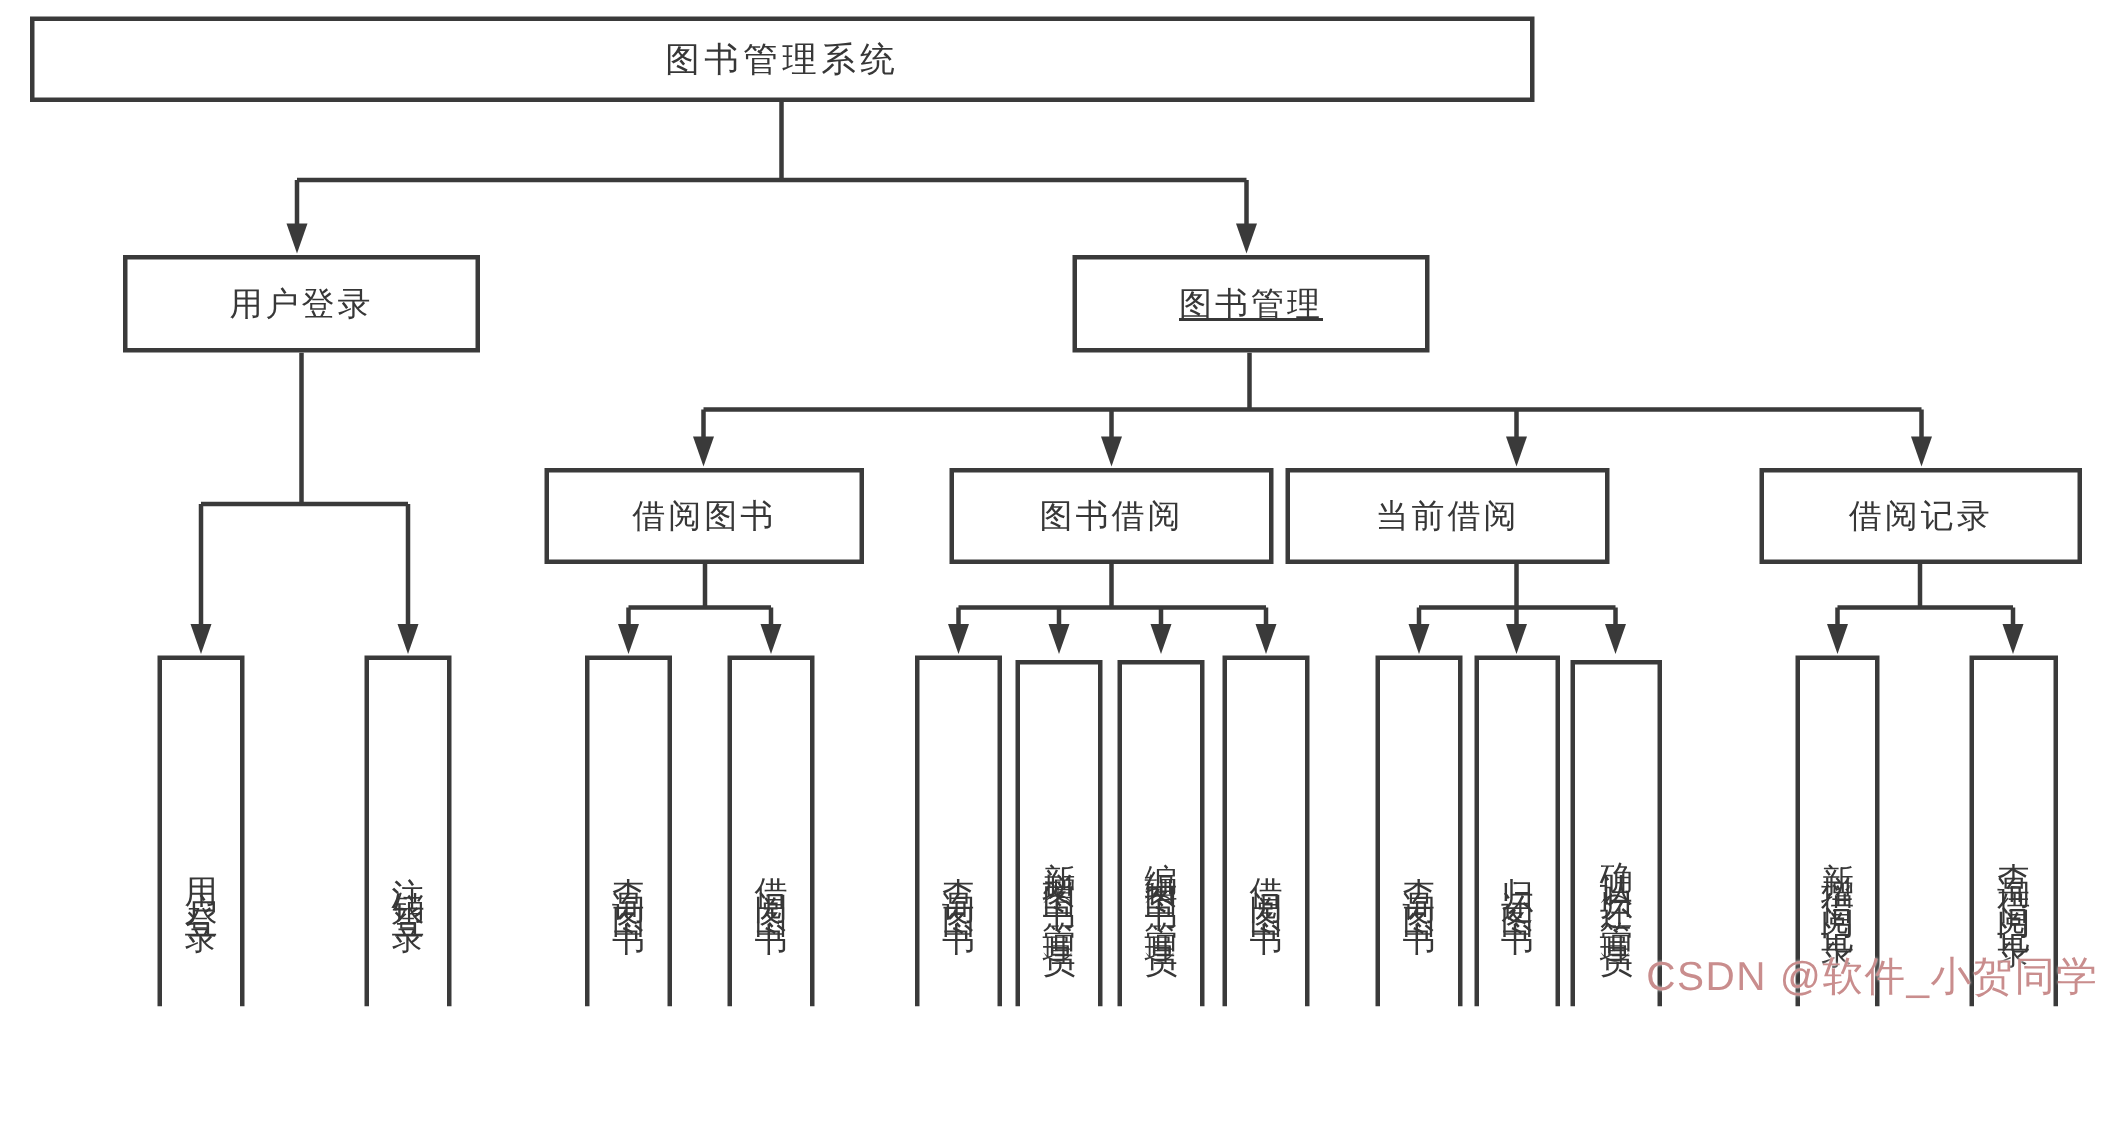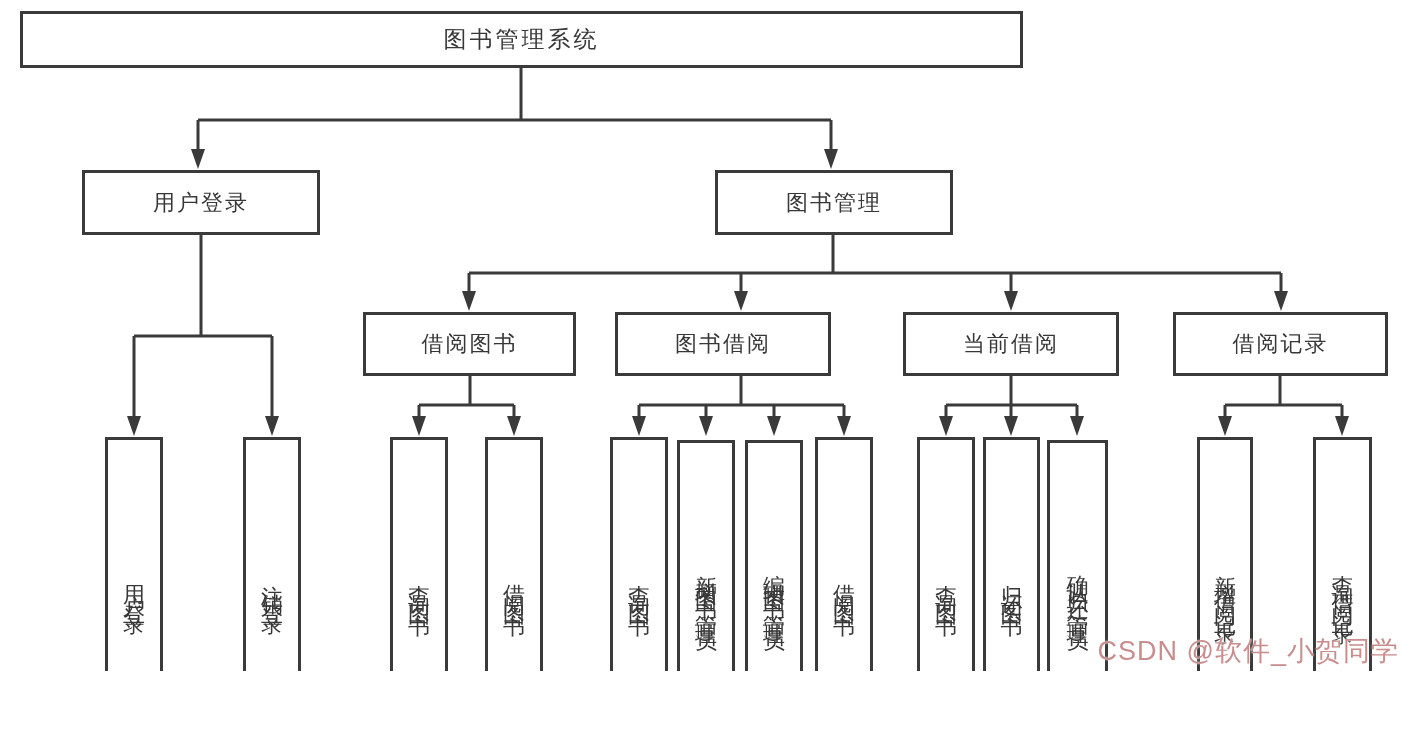--- a/index.html
+++ b/index.html
@@ -117,25 +117,25 @@
     <polygon points="939,416 953,416 946,436"></polygon>
     <polygon points="1004,416 1018,416 1011,436"></polygon>
     <polygon points="1070,416 1084,416 1077,436"></polygon>
     <polygon points="1218,416 1232,416 1225,436"></polygon>
     <polygon points="1335,416 1349,416 1342,436"></polygon>
   </svg>
 
   <div class="node rootnode" style="left:20px; top:11px; width:1003px; height:57px;">图书管理系统</div>
 
   <div class="node hnode" style="left:82px; top:170px; width:238px; height:65px;">用户登录</div>
-  <div class="node hnode" style="left:715px; top:170px; width:238px; height:65px;">图书管理</div>
+  <div class="node hnode" style="left:715px; top:170px; width:238px; height:65px;text-decoration:underline;">图书管理</div>
 
   <div class="node hnode" style="left:363px; top:312px; width:213px; height:64px;">借阅图书</div>
-  <div class="node hnode" style="left:615px; top:312px; width:216px; height:64px;text-align:center;">图书借阅</div>
-  <div class="node hnode" style="left:903px; top:312px; width:216px; height:64px;">当前借阅</div>
+  <div class="node hnode" style="left:633px; top:312px; width:216px; height:64px;text-align:center;">图书借阅</div>
+  <div class="node hnode" style="left:857px; top:312px; width:216px; height:64px;">当前借阅</div>
   <div class="node hnode" style="left:1173px; top:312px; width:215px; height:64px;">借阅记录</div>
 
   <div class="node leaf" style="left:105px; top:437px; width:58px; height:300px;">用户登录</div>
   <div class="node leaf" style="left:243px; top:437px; width:58px; height:300px;">注销登录</div>
 
   <div class="node leaf" style="left:390px; top:437px; width:58px; height:300px;">查询图书</div>
   <div class="node leaf" style="left:485px; top:437px; width:58px; height:300px;">借阅图书</div>
 
   <div class="node leaf" style="left:610px; top:437px; width:58px; height:300px;">查询图书</div>
   <div class="node leaf long" style="left:677px; top:440px; width:58px; height:305px;">新增图书（管理员）</div>

